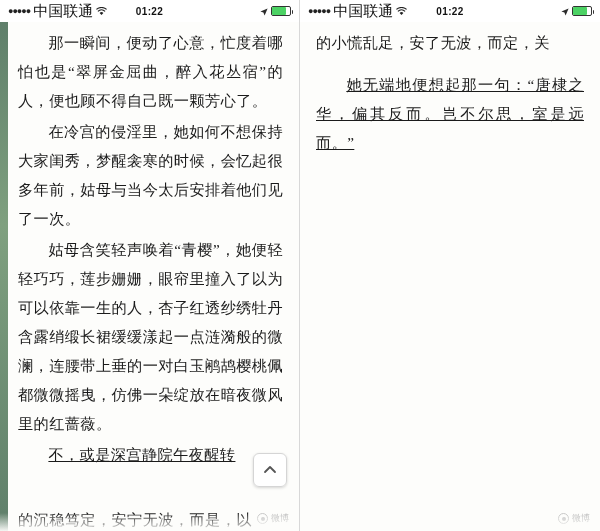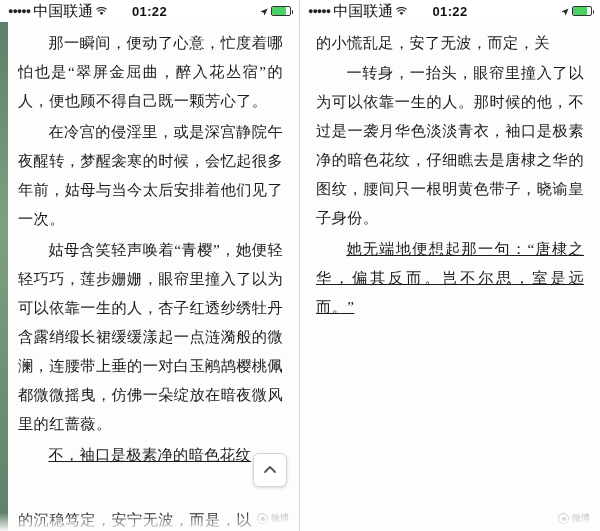--- a/index.html
+++ b/index.html
@@ -32,21 +32,21 @@
     background:#ffffff;
     position:relative;
   }
   .sb-left { display:flex; align-items:center; gap:3px; white-space:nowrap; }
   .sb-dots { letter-spacing:-1px; font-size:9px; color:#222; }
   .sb-carrier { font-size:15px; }
   .sb-wifi { display:inline-block; width:11px; height:9px; position:relative; }
   .sb-wifi svg { display:block; }
   .sb-time {
     position:absolute; left:0; right:0; text-align:center;
-    font-size:13px; font-weight:600; letter-spacing:0.4px;
+    font-size:10px; font-weight:600; letter-spacing:0.4px;
   }
   .sb-right {
     margin-left:auto; display:flex; align-items:center; gap:3px;
   }
   .sb-loc { width:8px; height:8px; }
   .sb-batt {
     width:20px; height:9.5px;
     border:1px solid #333; border-radius:2px;
     position:relative; display:inline-block;
   }
@@ -167,23 +167,23 @@
         <span class="sb-batt">
             <i style="width:78%"></i>
           </span>
       </div>
     </div>
 
     <div class="page">
       <div class="left-accent"></div>
 
       <p class="para">那一瞬间，便动了心意，忙度着哪怕也是“翠屏金屈曲，醉入花丛宿”的人，便也顾不得自己既一颗芳心了。</p>
-      <p class="para">在冷宫的侵淫里，或是深宫静院午夜醒转，梦醒衾寒的时候，会忆起很多年前，姑母与当今太后安排着他们见了一次。</p>
+      <p class="para">在冷宫的侵淫里，她如何不想保持大家闺秀，梦醒衾寒的时候，会忆起很多年前，姑母与当今太后安排着他们见了一次。</p>
       <p class="para">姑母含笑轻声唤着“青樱”，她便轻轻巧巧，莲步姗姗，眼帘里撞入了以为可以依靠一生的人，杏子红透纱绣牡丹含露绡缎长裙缓缓漾起一点涟漪般的微澜，连腰带上垂的一对白玉鹇鸪樱桃佩都微微摇曳，仿佛一朵绽放在暗夜微风里的红蔷薇。</p>
-      <p class="para tight">不，袖口是极素净的暗色花纹</p>
+      <p class="para tight">不，或是深宫静院午夜醒转</p>
 
       <div class="clipped">
         <p>的沉稳笃定，安宁无波，而是，以</p>
       </div>
 
       <div class="scroll-top">
         <svg width="16" height="16" viewBox="0 0 16 16">
           <path d="M3 10 L8 5 L13 10" stroke="#555" stroke-width="1.8" fill="none" stroke-linecap="round" stroke-linejoin="round"></path>
         </svg>
       </div>
@@ -217,22 +217,21 @@
               <path d="M7.6 0.4 L0.4 3.4 L3.4 4.6 L4.6 7.6 Z" fill="#2b2b2b"></path>
             </svg>
         </span>
         <span class="sb-batt">
             <i style="width:78%"></i>
           </span>
       </div>
     </div>
 
     <div class="page" style="padding-left:16px;">
-      <p class="para" style="text-indent:0;margin-bottom:1px;">的小慌乱足，安了无波，而定，关</p>
-      <p class="para">一转身，一抬头，眼帘里撞入了以为可以依靠一生的人。那时候的他，不过是一袭月华色淡淡青衣，袖口是极素净的暗色花纹，仔细瞧去是唐棣之华的图纹，腰间只一根明黄色带子，晓谕皇子身份。</p>
+      <p class="para" style="text-indent:0;margin-bottom:13px;">的小慌乱足，安了无波，而定，关</p>
       <p class="para tight">她无端地便想起那一句：“唐棣之华，偏其反而。岂不尔思，室是远而。”</p>
 
       <div class="watermark">
         <span class="wm-eye"></span>
         <span>微博</span>
       </div>
       <div class="gradient-fade"></div>
     </div>
   </div>
 

